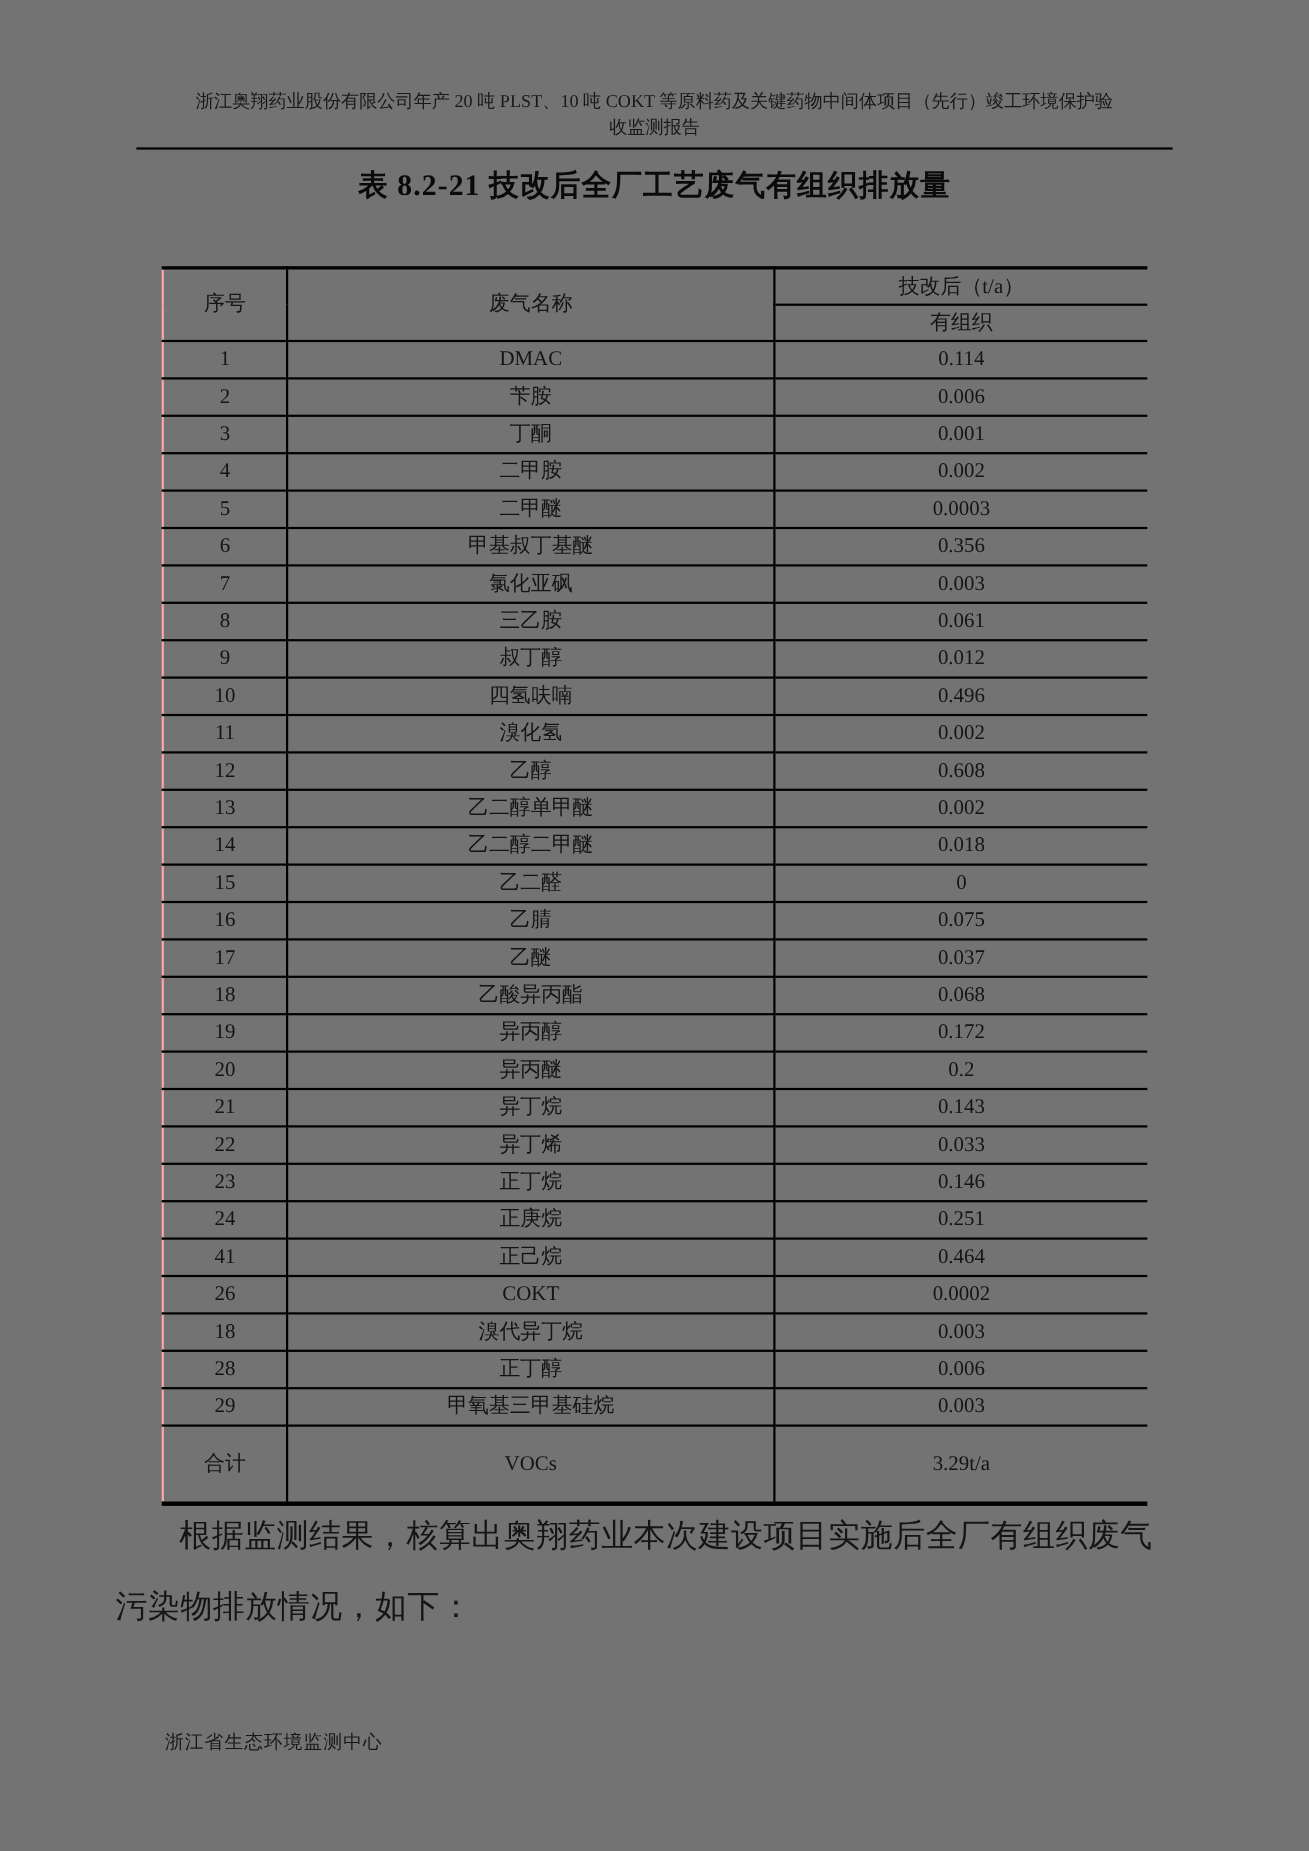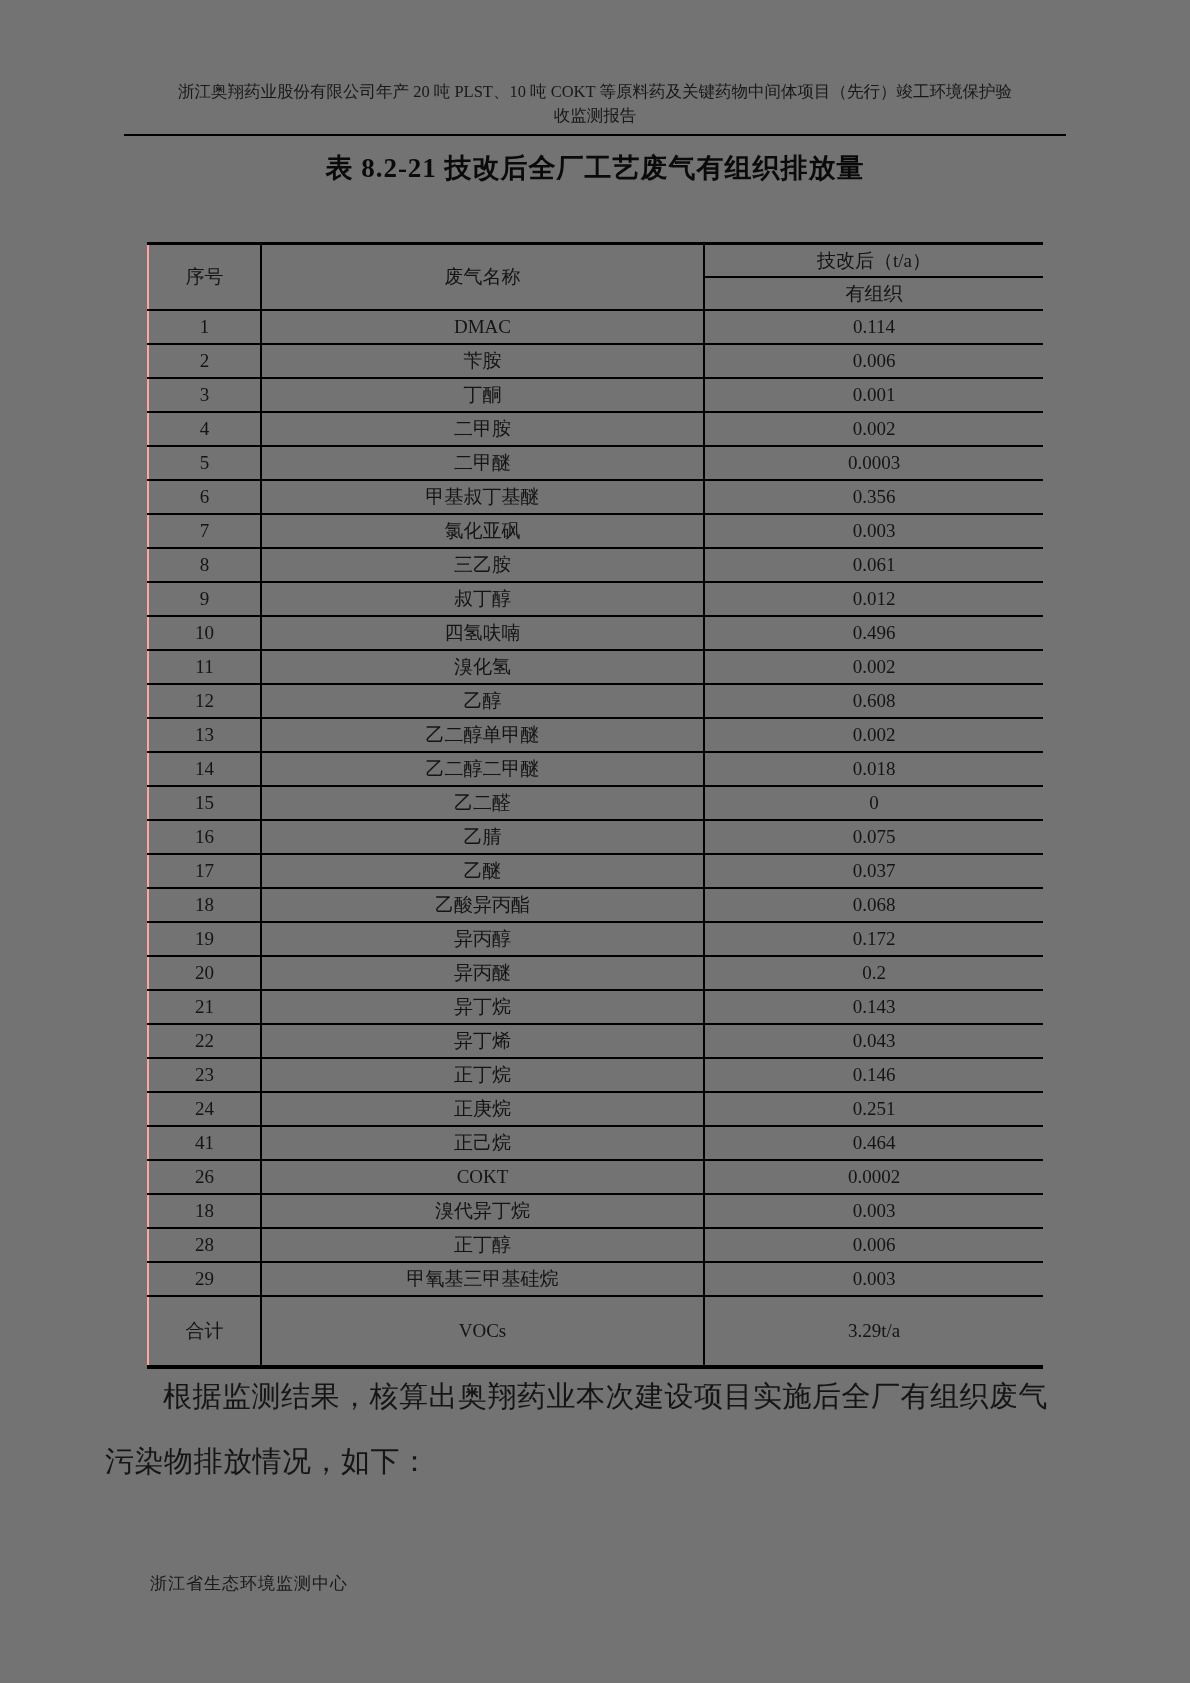--- a/index.html
+++ b/index.html
@@ -216,21 +216,21 @@
           <td>0.2</td>
         </tr>
         <tr>
           <td>21</td>
           <td>异丁烷</td>
           <td>0.143</td>
         </tr>
         <tr>
           <td>22</td>
           <td>异丁烯</td>
-          <td>0.043</td>
+          <td>0.033</td>
         </tr>
         <tr>
           <td>23</td>
           <td>正丁烷</td>
           <td>0.146</td>
         </tr>
         <tr>
           <td>24</td>
           <td>正庚烷</td>
           <td>0.251</td>

